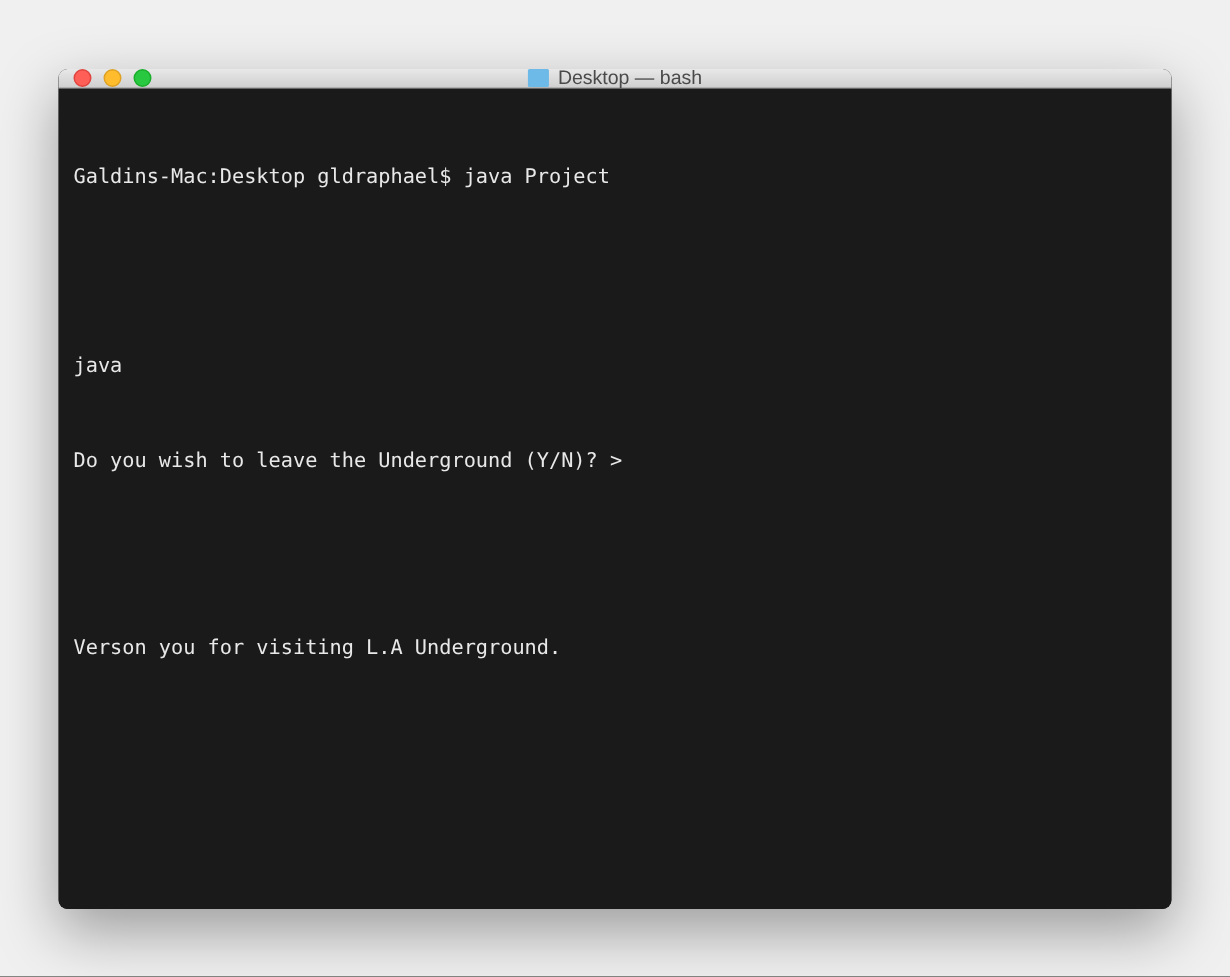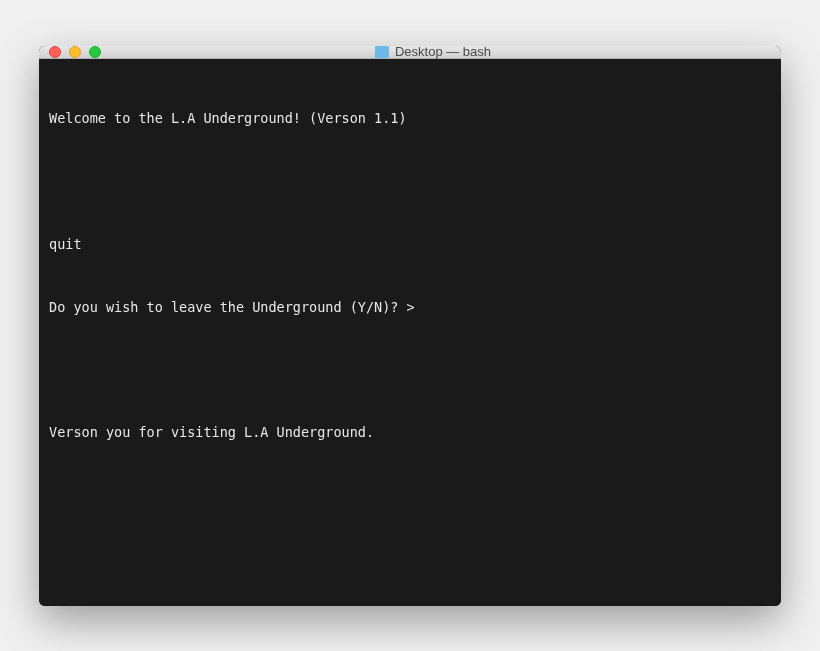--- a/index.html
+++ b/index.html
@@ -49,21 +49,20 @@
     .btn-max { background: #28c940; border: 0.5px solid #1aad2b; }
     .title-text {
       position: absolute;
       left: 50%;
       transform: translateX(-50%);
       display: flex;
       align-items: center;
       gap: 6px;
       font-size: 13px;
       color: #4a4a4a;
-      margin-left: 23px;
     }
     .folder-icon {
       width: 14px;
       height: 12px;
       background: #6db9e8;
       border-radius: 1px;
       position: relative;
     }
     .folder-icon::before {
       content: '';
@@ -99,23 +98,23 @@
       <div class="window-btn btn-close"></div>
       <div class="window-btn btn-min"></div>
       <div class="window-btn btn-max"></div>
     </div>
     <div class="title-text">
       <div class="folder-icon"></div>
       <span>Desktop — bash</span>
     </div>
   </div>
   <div class="terminal-content">
-    <div class="terminal-line">Welcome to the L.A Underground! (Verson 1.1)</div>
+    <div class="terminal-line">Galdins-Mac:Desktop gldraphael$ java Project</div>
     <div class="terminal-line"></div>
-    <div class="terminal-line">quit</div>
+    <div class="terminal-line">java</div>
     <div class="terminal-line">Do you wish to leave the Underground (Y/N)? &gt;</div>
     <div class="terminal-line"></div>
     <div class="terminal-line">Verson you for visiting L.A Underground.</div>
     
     
     
     
     
     
     

